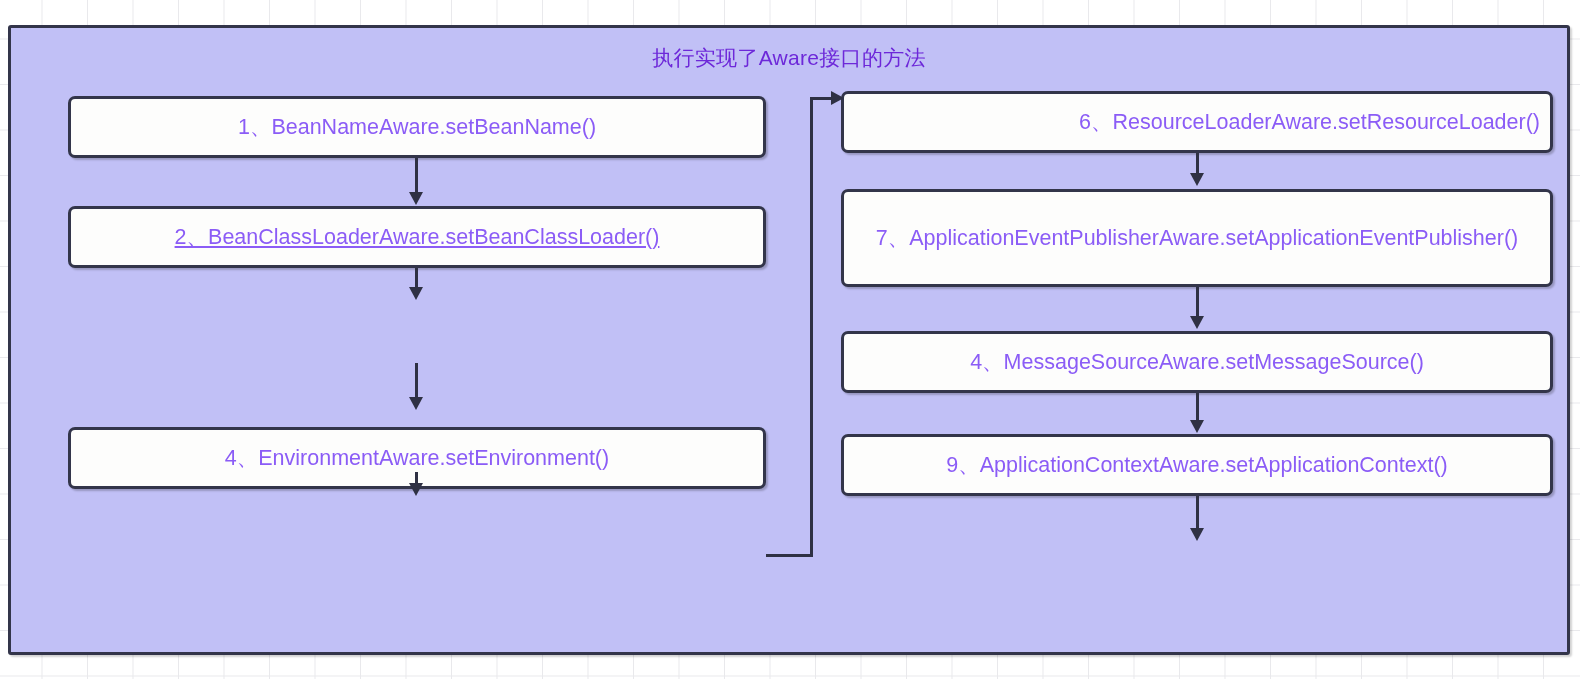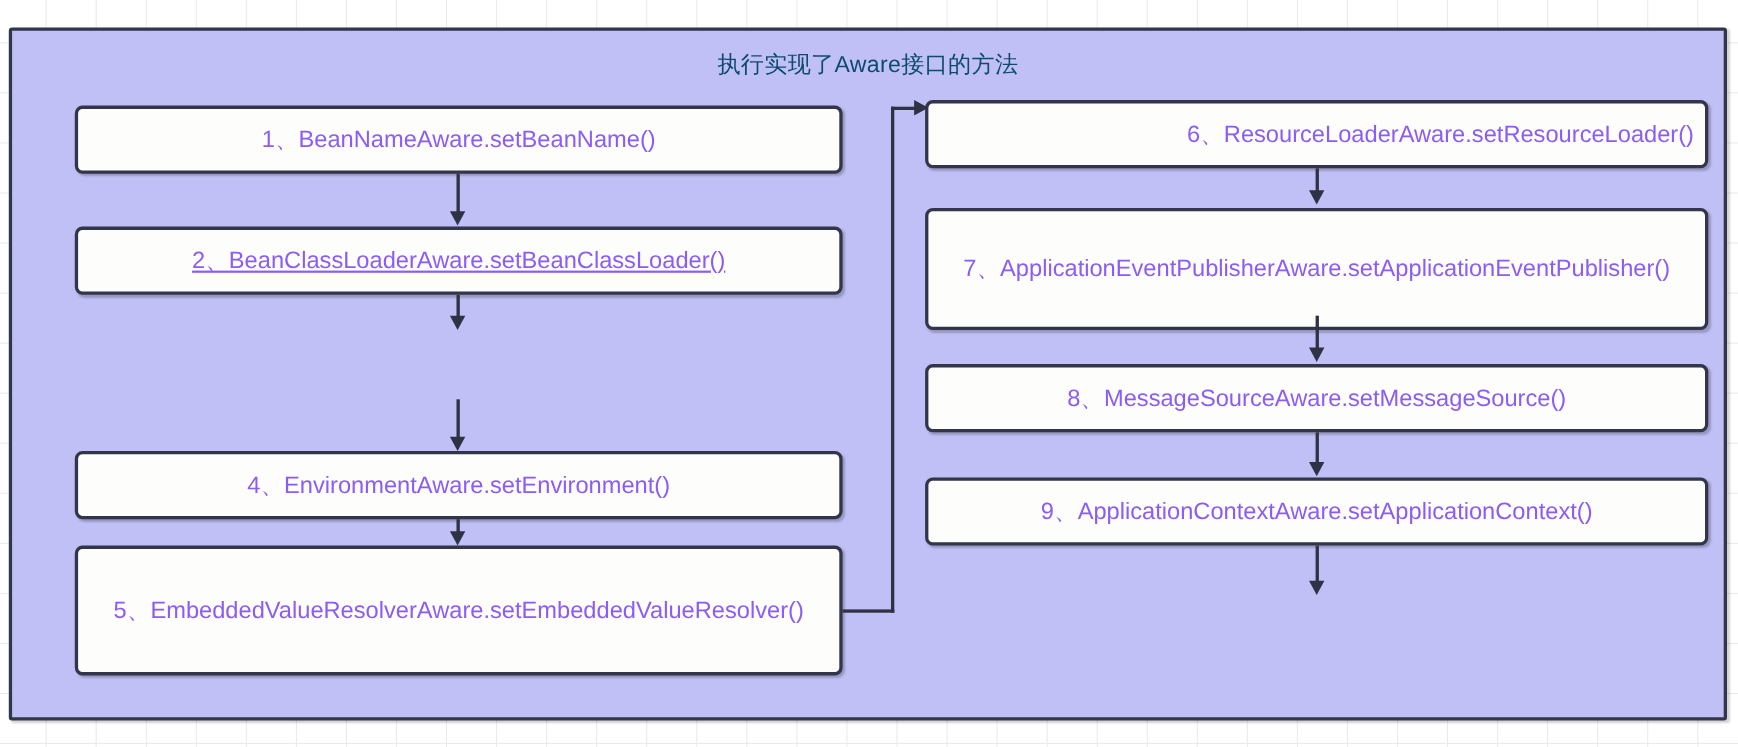--- a/index.html
+++ b/index.html
@@ -36,21 +36,21 @@
     box-shadow: 2px 2px 2px rgba(0,0,0,0.18);
   }
 
   #panel-title {
     position: absolute;
     left: 0;
     top: 16px;
     width: 100%;
     text-align: center;
     font-size: 21px;
-    color: #0c4a6e;
+    color: #6d28d9;
     letter-spacing: 0.3px;
     white-space: nowrap;
   }
 
   
   .node {
     position: absolute;
     box-sizing: border-box;
     background: #fdfdfc;
     border: 3px solid #33354a;
@@ -114,38 +114,35 @@
 
     <div class="node" style="left:57px; top:68px; width:698px; height:62px;">
       <span>1、BeanNameAware.setBeanName()</span>
     </div>
 
     <div class="node" style="left:57px; top:178px; width:698px; height:62px;text-decoration:underline;">
       <span>2、BeanClassLoaderAware.setBeanClassLoader()</span>
     </div>
 
 
-    <div class="node" style="left:57px; top:382px; width:698px; height:62px;">
+    <div class="node" style="left:57px; top:399px; width:698px; height:62px;">
       <span>4、EnvironmentAware.setEnvironment()</span>
     </div>
 
-    <div class="node" style="left:57px; top:468px; width:698px; height:118px;">
-      <span>5、EmbeddedValueResolverAware.setEmbeddedValueResolver()</span>
-    </div>
 
     <div class="node" style="left:830px; top:63px; width:712px; height:62px;text-align:right;">
       <span>6、ResourceLoaderAware.setResourceLoader()</span>
     </div>
 
-    <div class="node" style="left:830px; top:161px; width:712px; height:111px;">
+    <div class="node" style="left:830px; top:161px; width:712px; height:98px;">
       <span>7、ApplicationEventPublisherAware.setApplicationEventPublisher()</span>
     </div>
 
     <div class="node" style="left:830px; top:303px; width:712px; height:62px;">
-      <span>8、MessageSourceAware.setMessageSource()</span>
+      <span>4、MessageSourceAware.setMessageSource()</span>
     </div>
 
     <div class="node" style="left:830px; top:406px; width:712px; height:62px;">
       <span>9、ApplicationContextAware.setApplicationContext()</span>
     </div>
 
 
     <div class="arrow-line arrow-v" style="left:404px; top:130px; height:37px;"></div>
     <div class="arrow-head-down" style="left:398px; top:164px;"></div>
 

